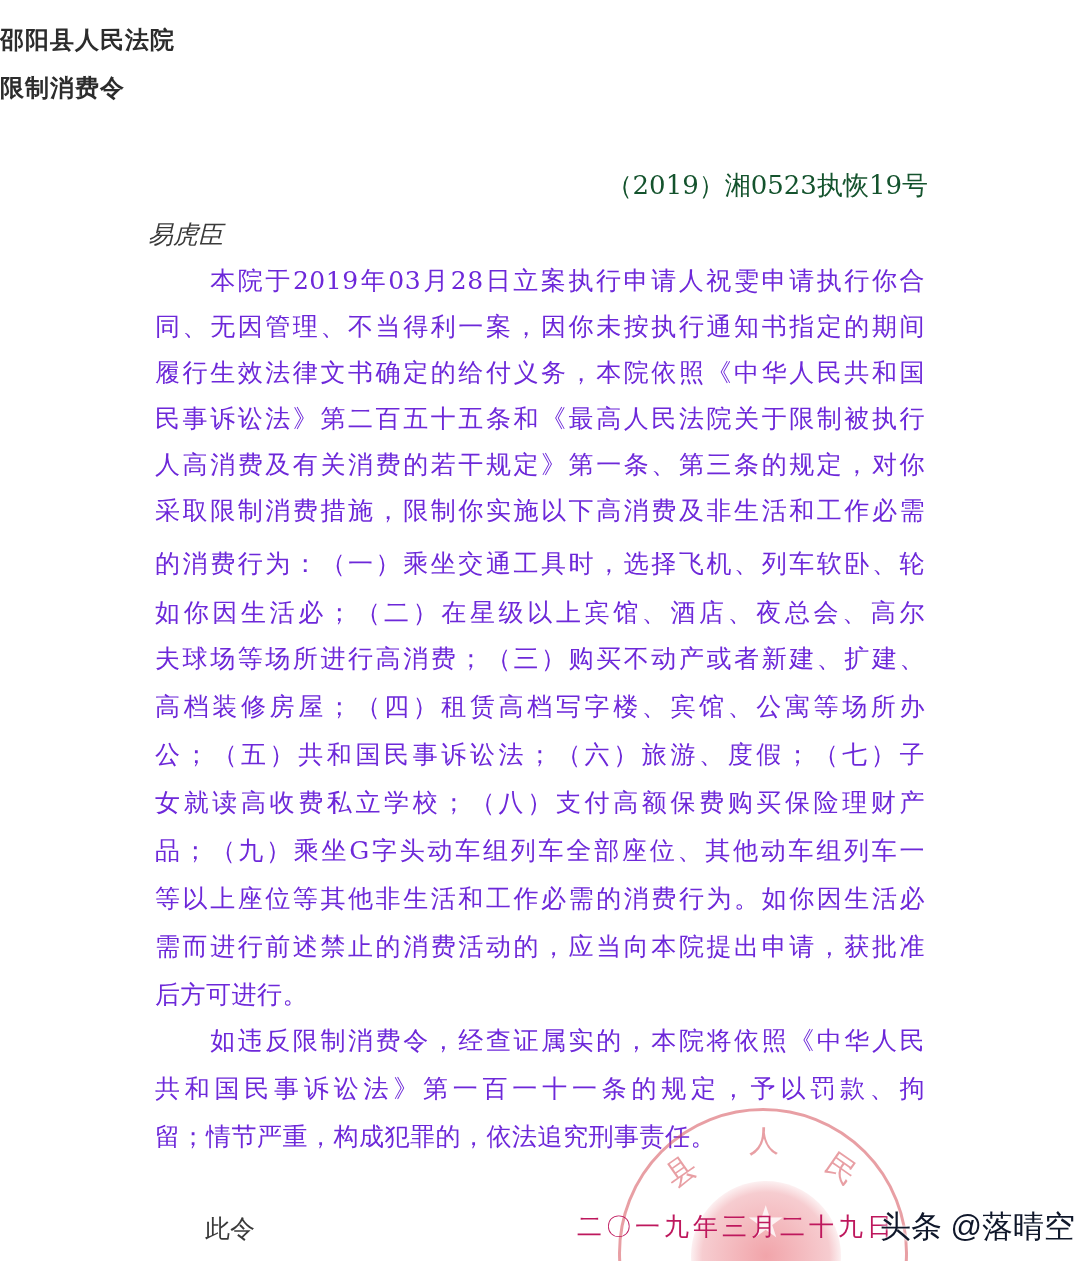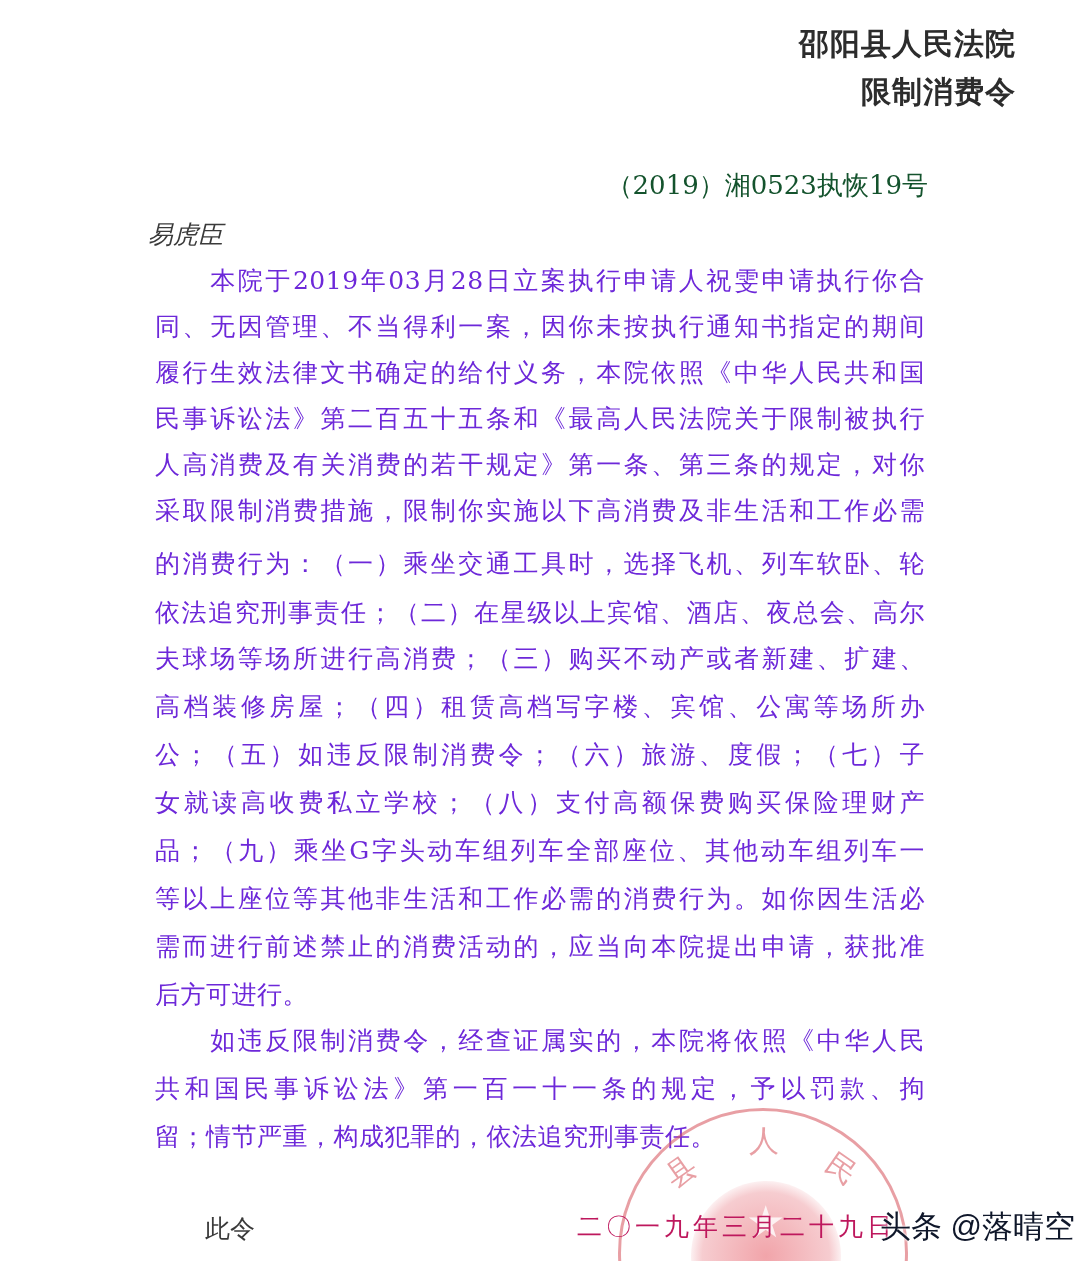--- a/index.html
+++ b/index.html
@@ -1,20 +1,20 @@
 <!DOCTYPE html>
 <html><head>
 <meta charset="utf-8">
 <style>
   html, body { margin:0; padding:0; background:#ffffff; }
   body { width:1080px; height:1261px; position:relative; overflow:hidden;
          font-family:"DejaVu Serif","Liberation Serif",serif; color:#3a3a3a; }
-  .title { position:absolute; left:0; width:1016px; text-align:right;
+  .title { position:absolute; left:0; width:1016px; text-align:left;
            font-family:"DejaVu Sans","Liberation Sans",sans-serif; font-weight:bold;
-           font-size:30px; color:#2c2c2c; letter-spacing:1px; }
+           font-size:24px; color:#2c2c2c; letter-spacing:1px; }
   .t1 { top:24px; }
   .t2 { top:72px; }
   .caseno { position:absolute; top:168px; right:152px; font-size:26px; color:#14532d; }
   .line { position:absolute; left:155px; width:770px; font-size:25px; height:34px;
           line-height:34px; white-space:nowrap; text-align:justify; text-align-last:justify;
           letter-spacing:0.5px; color:#6d28d9; }
   .line.noj { text-align:left; text-align-last:left; }
   .addressee { position:absolute; left:148px; top:218px; font-size:25px; font-style:italic; color:#3a3a3a; }
   .signoff { position:absolute; left:205px; top:1212px; font-size:25px; color:#3a3a3a; }
   .date { position:absolute; left:577px; top:1210px; font-size:25px; color:#be185d; letter-spacing:4px; }
@@ -38,24 +38,24 @@
 <div class="addressee">易虎臣</div>
 
 <div>
   <div class="line" style="top:264px">　　本院于2019年03月28日立案执行申请人祝雯申请执行你合</div>
   <div class="line" style="top:310px">同、无因管理、不当得利一案，因你未按执行通知书指定的期间</div>
   <div class="line" style="top:356px">履行生效法律文书确定的给付义务，本院依照《中华人民共和国</div>
   <div class="line" style="top:402px">民事诉讼法》第二百五十五条和《最高人民法院关于限制被执行</div>
   <div class="line" style="top:448px">人高消费及有关消费的若干规定》第一条、第三条的规定，对你</div>
   <div class="line" style="top:494px">采取限制消费措施，限制你实施以下高消费及非生活和工作必需</div>
   <div class="line" style="top:547px">的消费行为：（一）乘坐交通工具时，选择飞机、列车软卧、轮</div>
-  <div class="line" style="top:596px">依法追究刑事责任；（二）在星级以上宾馆、酒店、夜总会、高尔</div>
+  <div class="line" style="top:596px">如你因生活必；（二）在星级以上宾馆、酒店、夜总会、高尔</div>
   <div class="line" style="top:642px">夫球场等场所进行高消费；（三）购买不动产或者新建、扩建、</div>
   <div class="line" style="top:690px">高档装修房屋；（四）租赁高档写字楼、宾馆、公寓等场所办</div>
-  <div class="line" style="top:738px">公；（五）如违反限制消费令；（六）旅游、度假；（七）子</div>
+  <div class="line" style="top:738px">公；（五）共和国民事诉讼法；（六）旅游、度假；（七）子</div>
   <div class="line" style="top:786px">女就读高收费私立学校；（八）支付高额保费购买保险理财产</div>
   <div class="line" style="top:834px">品；（九）乘坐G字头动车组列车全部座位、其他动车组列车一</div>
   <div class="line" style="top:882px">等以上座位等其他非生活和工作必需的消费行为。如你因生活必</div>
   <div class="line" style="top:930px">需而进行前述禁止的消费活动的，应当向本院提出申请，获批准</div>
   <div class="line noj" style="top:978px">后方可进行。</div>
   <div class="line" style="top:1024px">　　如违反限制消费令，经查证属实的，本院将依照《中华人民</div>
   <div class="line" style="top:1072px">共和国民事诉讼法》第一百一十一条的规定，予以罚款、拘</div>
   <div class="line noj" style="top:1120px">留；情节严重，构成犯罪的，依法追究刑事责任。</div>
 </div>
 

